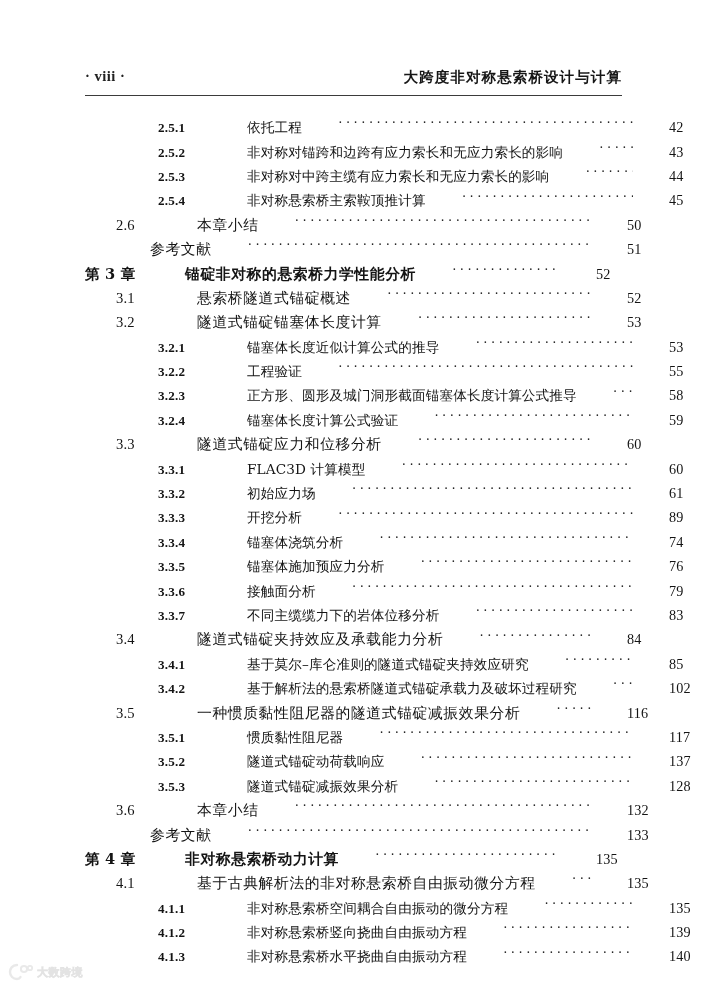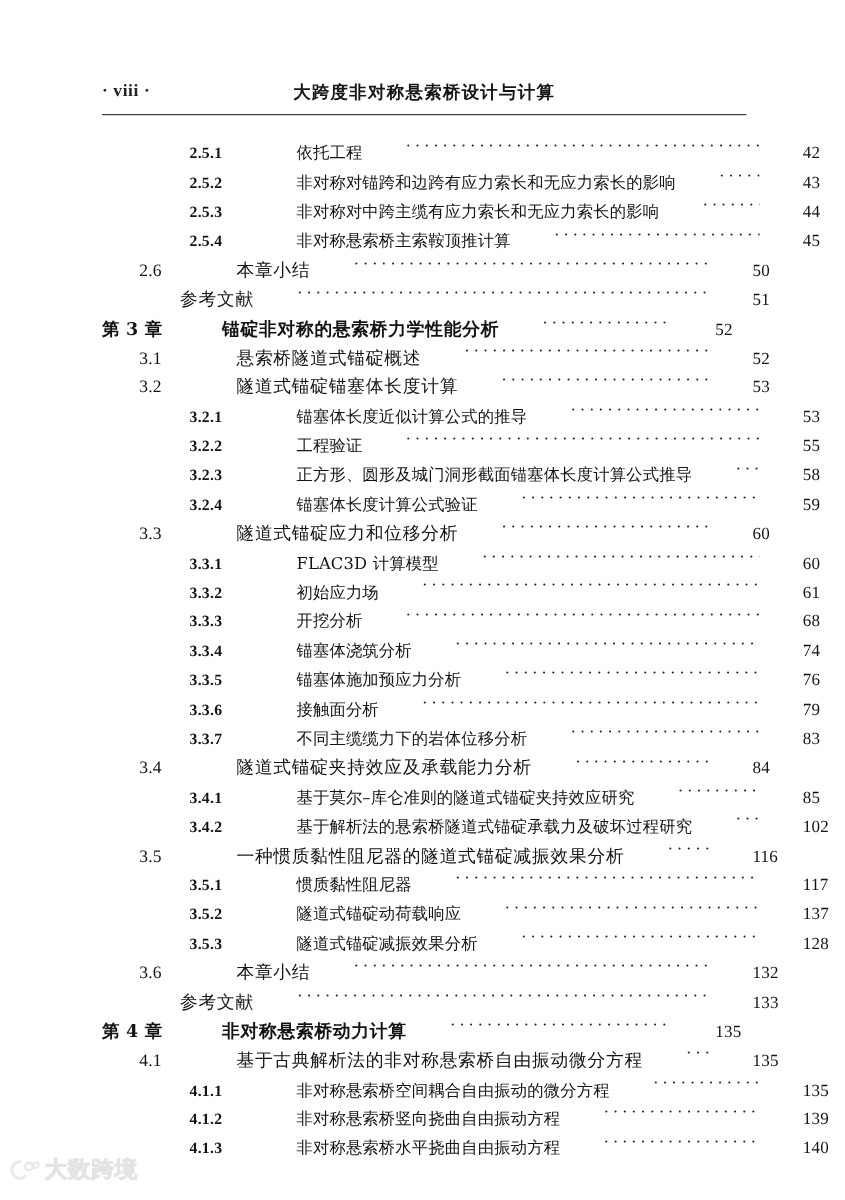--- a/index.html
+++ b/index.html
@@ -39,21 +39,21 @@
     font-weight: 600;
     letter-spacing: 0.5px;
     color: #222;
     white-space: nowrap;
   }
   .header-title {
     position: absolute;
     left: 0;
     top: 0;
     width: 537px;
-    text-align: center;
+    text-align: right;
     font-size: 14.5px;
     color: #161616;
     letter-spacing: 1.1px;
     white-space: nowrap;
     font-family: "DejaVu Serif", "Liberation Serif", serif;
     font-weight: 600;
   }
   .header-rule {
     position: absolute;
     left: 85px;
@@ -143,21 +143,21 @@
     gap: 3px;
     opacity: 1;
     pointer-events: none;
   }
   .wm-mark {
     width: 26px;
     height: 20px;
     position: relative;
   }
   .wm-text {
-    font-size: 19px;
+    font-size: 11px;
     font-weight: 700;
     color: #e9e9e9;
     letter-spacing: 0.5px;
     font-family: "DejaVu Serif", serif;
     -webkit-text-stroke: 0.6px #e3e3e3;
   }
 </style>
 </head>
 <body>
 
@@ -263,21 +263,21 @@
       <div class="toc-row lvl-3">
         <span class="num">3.3.2</span>
         <span class="title">初始应力场</span>
         <span class="leader"></span>
         <span class="pageno">61</span>
       </div>
       <div class="toc-row lvl-3">
         <span class="num">3.3.3</span>
         <span class="title">开挖分析</span>
         <span class="leader"></span>
-        <span class="pageno">68</span>
+        <span class="pageno">89</span>
       </div>
       <div class="toc-row lvl-3">
         <span class="num">3.3.4</span>
         <span class="title">锚塞体浇筑分析</span>
         <span class="leader"></span>
         <span class="pageno">74</span>
       </div>
       <div class="toc-row lvl-3">
         <span class="num">3.3.5</span>
         <span class="title">锚塞体施加预应力分析</span>

